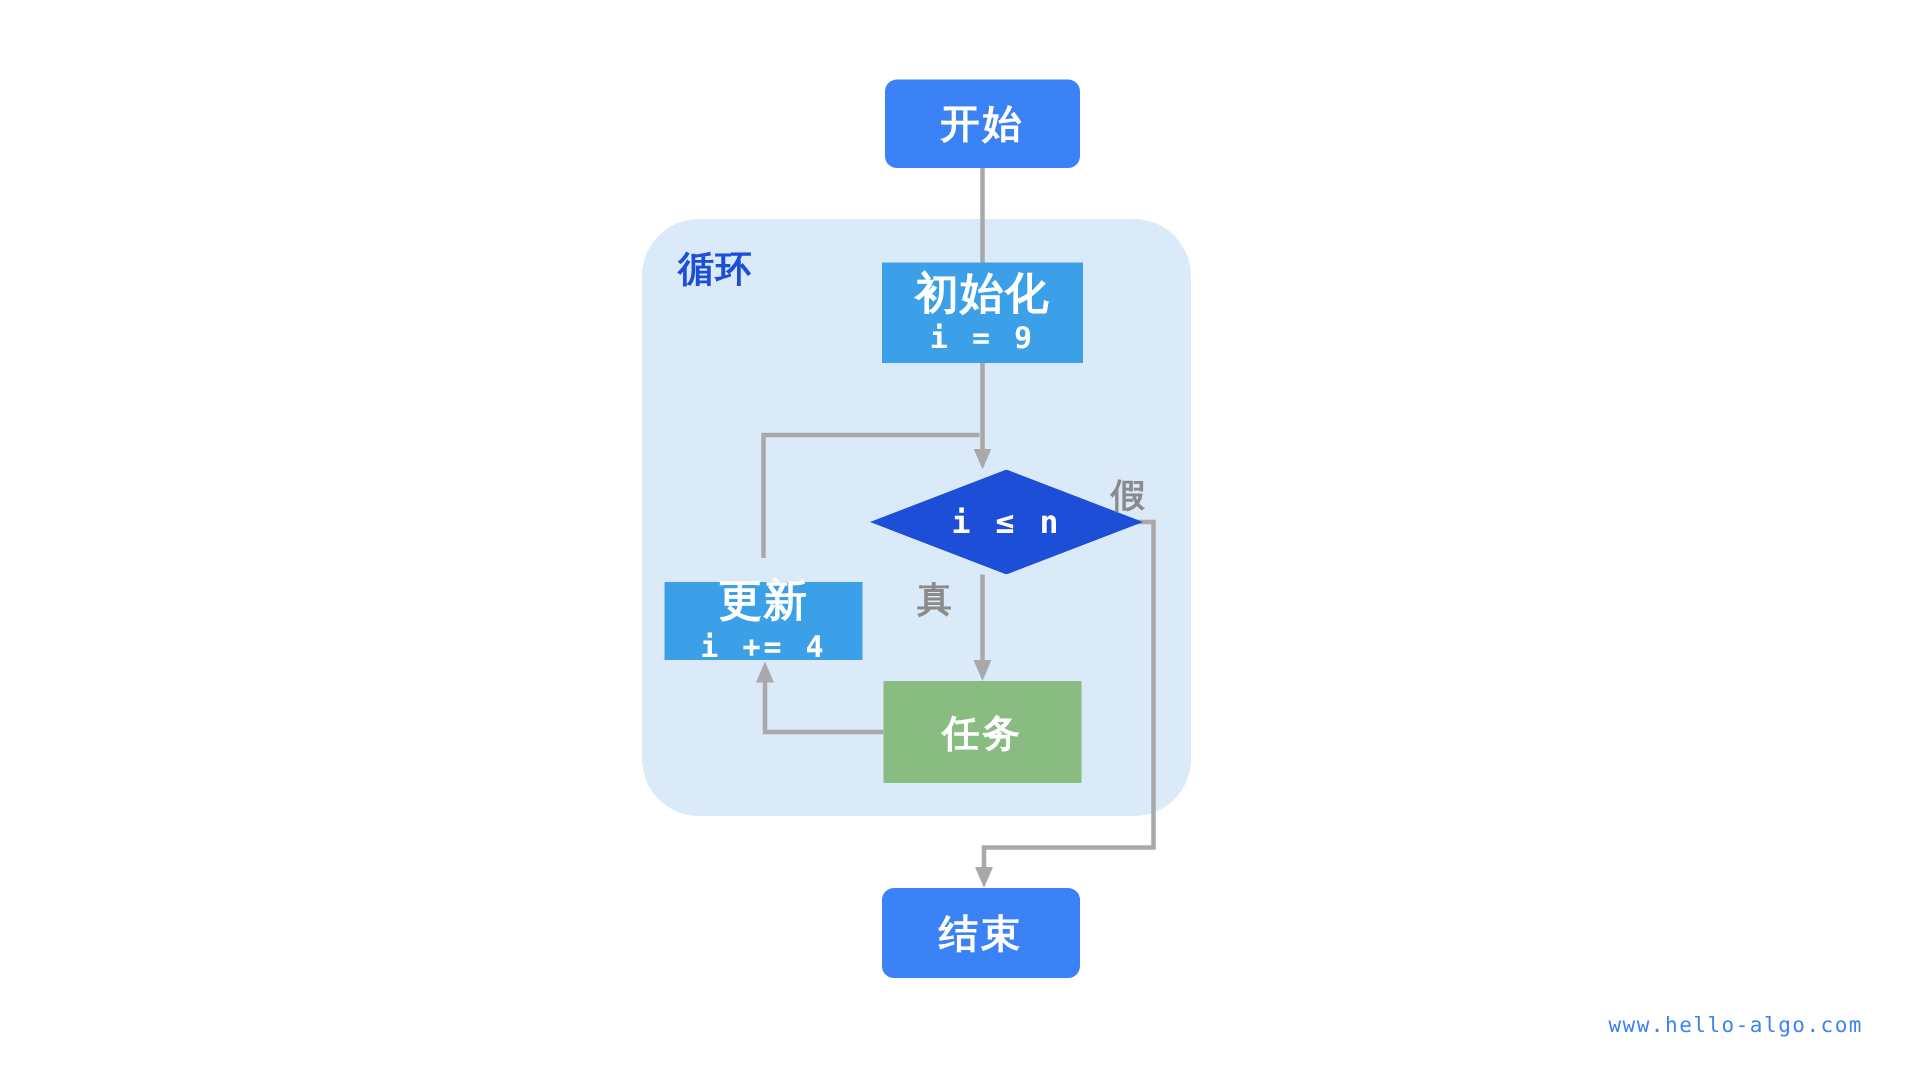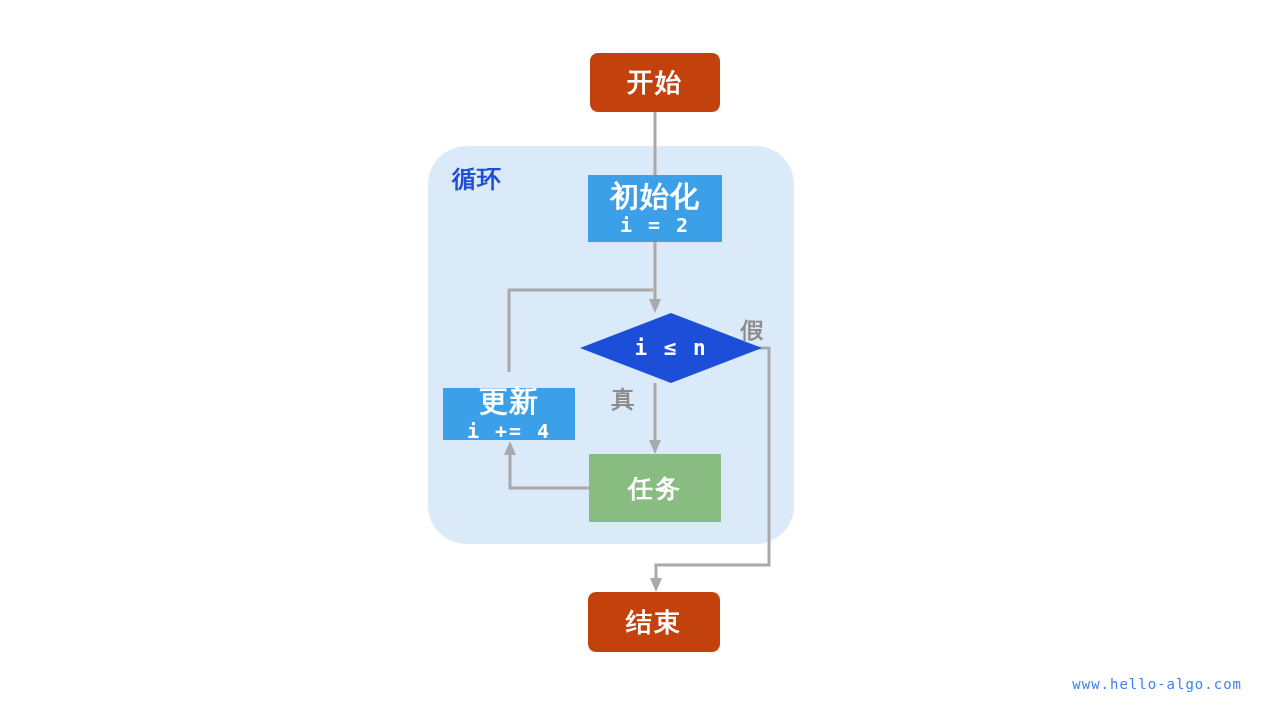--- a/index.html
+++ b/index.html
@@ -18,21 +18,21 @@
   }
   
   svg.wires{position:absolute;left:0;top:0;width:1280px;height:720px;pointer-events:none;}
   svg.wires path{stroke:#a9a9a9;stroke-width:3;fill:none;}
   
   .node{
     position:absolute;display:flex;flex-direction:column;align-items:center;justify-content:center;
     color:#ffffff;text-align:center;box-sizing:border-box;
   }
   .terminal{
-    background:#c2410c;border-radius:8px;
+    background:#3b82f6;border-radius:8px;
     font-size:26px;font-weight:bold;letter-spacing:2px;
   }
   .start{left:590px;top:53px;width:130px;height:59px;}
   .end{left:588px;top:592px;width:132px;height:60px;}
   .process{background:#3ca0e8;}
   .init{left:588px;top:175px;width:134px;height:67px;}
   .update{left:443px;top:372px;width:132px;height:52px;margin-top:16px;}
   .task{left:589px;top:454px;width:132px;height:68px;background:#88bc81;font-size:25px;font-weight:bold;letter-spacing:2px;}
   .diamond{
     left:580px;top:313px;width:182px;height:70px;background:#1d4ed8;
@@ -79,21 +79,21 @@
     <path d="M589 488 H510 V445" marker-end="url(#arrow)"></path>
     <path d="M745 348 H769 V565 H656 V588" marker-end="url(#arrow)"></path>
   </svg>
 
   <div class="node terminal start">
     <span>开始</span>
   </div>
 
   <div class="node process init">
     <span class="label-zh">初始化</span>
-    <span class="code">i = 2</span>
+    <span class="code">i = 9</span>
   </div>
 
   <div class="node process diamond">
     <span class="code">i ≤ n</span>
   </div>
 
   <div class="node process update">
     <span class="label-zh">更新</span>
     <span class="code">i += 4</span>
   </div>

